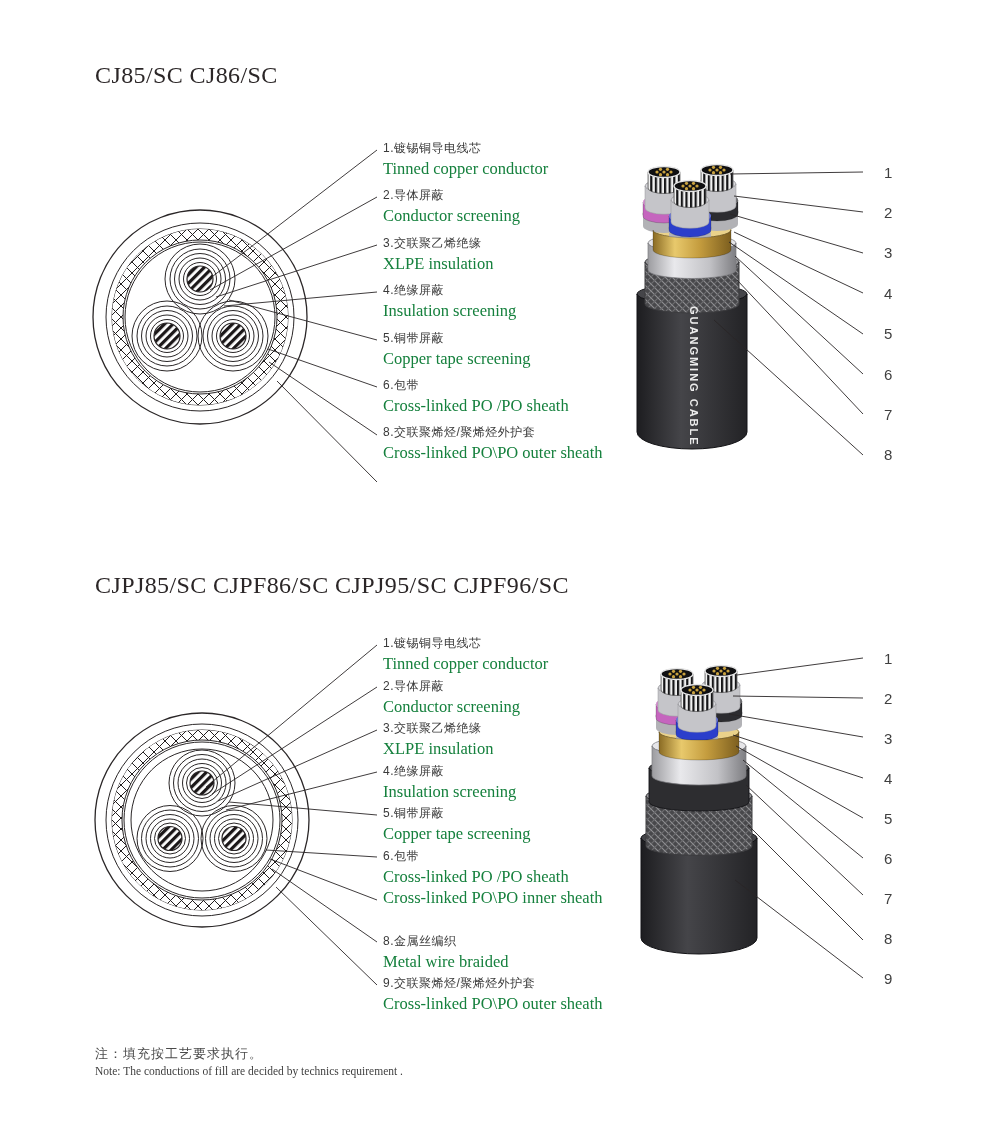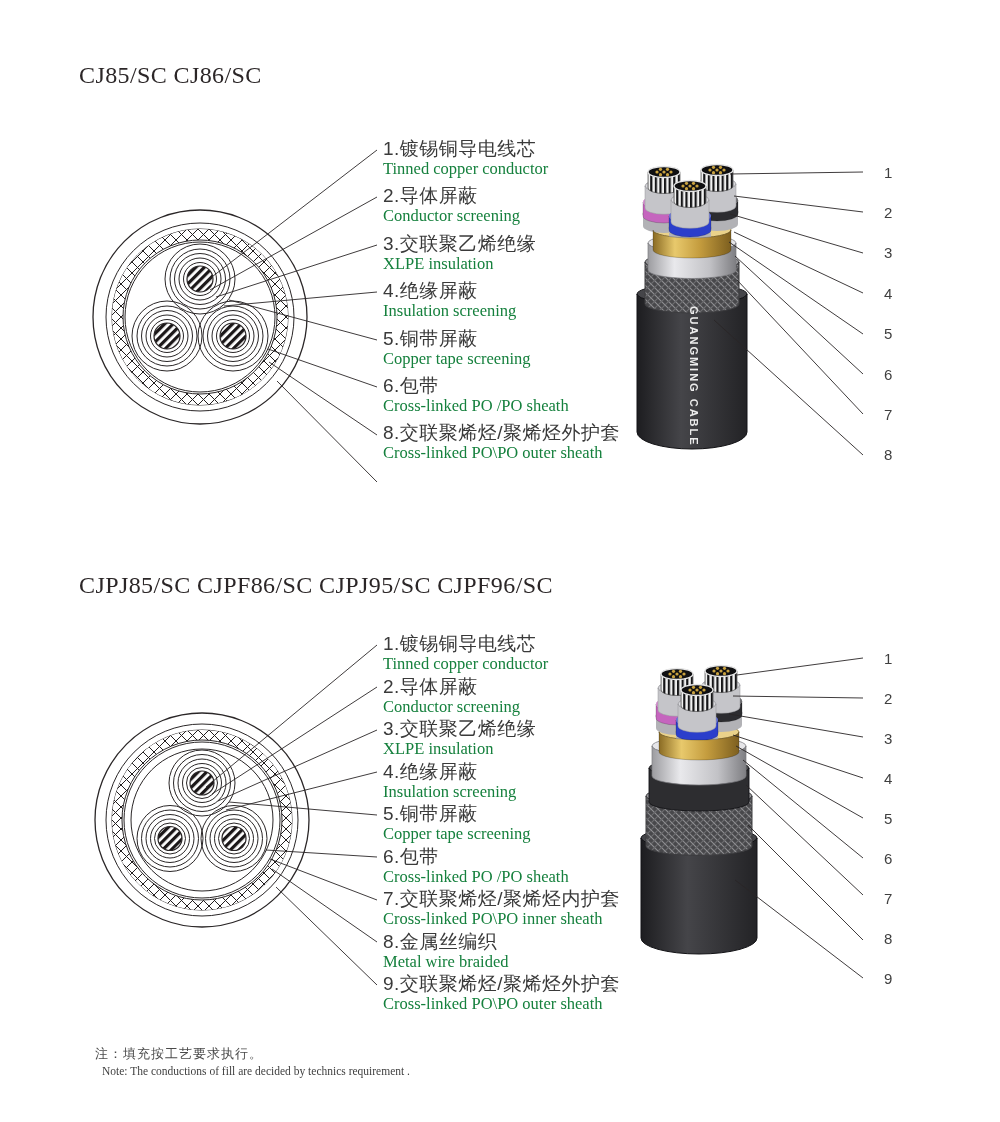--- a/index.html
+++ b/index.html
@@ -1,43 +1,43 @@
 <!DOCTYPE html>
 <html><head>
 <meta charset="utf-8">
 <style>
   html,body{margin:0;padding:0;background:#fff;}
   body{width:1000px;height:1122px;position:relative;font-family:"Liberation Sans",sans-serif;color:#231f20;}
   .page{position:absolute;inset:0;background:#ffffff;overflow:hidden;}
-  .title{position:absolute;left:79px;margin:0;font-family:"Liberation Serif",serif;font-weight:400;
+  .title{position:absolute;left:95px;margin:0;font-family:"Liberation Serif",serif;font-weight:400;
          font-size:24px;letter-spacing:0.4px;color:#2b2627;white-space:nowrap;}
   #title1{top:62px;}
   #title2{top:572px;}
   svg.gfx{position:absolute;left:0;}
   #gfx1{top:130px;}
   #gfx2{top:620px;}
   .labels{position:absolute;left:383px;width:250px;}
   #labels1{top:138px;}
   #labels1 .item{height:47.4px;}
   #labels2{top:633px;}
   #labels2 .item{height:42.5px;}
-  .item .zh{font-size:19px;line-height:21px;letter-spacing:0.5px;color:#3a3a3a;white-space:nowrap;}
+  .item .zh{font-size:12px;line-height:21px;letter-spacing:0.5px;color:#3a3a3a;white-space:nowrap;}
   .item .en{font-family:"Liberation Serif",serif;font-size:16.5px;line-height:20px;color:#15803d;white-space:nowrap;}
   .callouts{position:absolute;left:882px;width:26px;}
   #callouts1{top:152px;}
   #callouts1 .co{height:40.4px;}
   #callouts2{top:638px;}
   #callouts2 .co{height:40px;}
   .co{display:flex;align-items:center;font-size:15px;color:#3f3f3f;padding-left:2px;}
   .brand{position:absolute;left:684px;top:306px;width:16px;height:122px;
          writing-mode:vertical-rl;text-align:center;font-size:11px;font-weight:bold;
          color:#ececec;letter-spacing:2px;white-space:nowrap;}
   .note{position:absolute;left:95px;top:1046px;font-family:Liberation Serif, serif;}
   .note .zh{font-size:13px;letter-spacing:1px;color:#4a4a4a;line-height:16px;}
-  .note .en{font-size:11.5px;color:#3f3f3f;line-height:15px;margin-top:2px;margin-left:7px;}
+  .note .en{font-size:11.5px;color:#3f3f3f;line-height:15px;margin-top:2px;}
 </style>
 </head>
 <body>
 
 <div class="page">
 
   <h2 class="title" id="title1">CJ85/SC CJ86/SC</h2>
 
   <svg class="gfx" id="gfx1" width="1000" height="462" viewBox="0 0 1000 462">
     <defs>
@@ -384,21 +384,20 @@
         <div class="zh">5.铜带屏蔽</div>
         <div class="en">Copper tape screening</div>
       </div>
 
       <div class="item">
         <div class="zh">6.包带</div>
         <div class="en">Cross-linked PO /PO sheath</div>
       </div>
 
       <div class="item">
-        <div class="zh">7.交联聚烯烃/聚烯烃内护套</div>
         <div class="en">Cross-linked PO\PO inner sheath</div>
       </div>
 
       <div class="item">
         <div class="zh">8.金属丝编织</div>
         <div class="en">Metal wire braided</div>
       </div>
 
       <div class="item">
         <div class="zh">9.交联聚烯烃/聚烯烃外护套</div>

